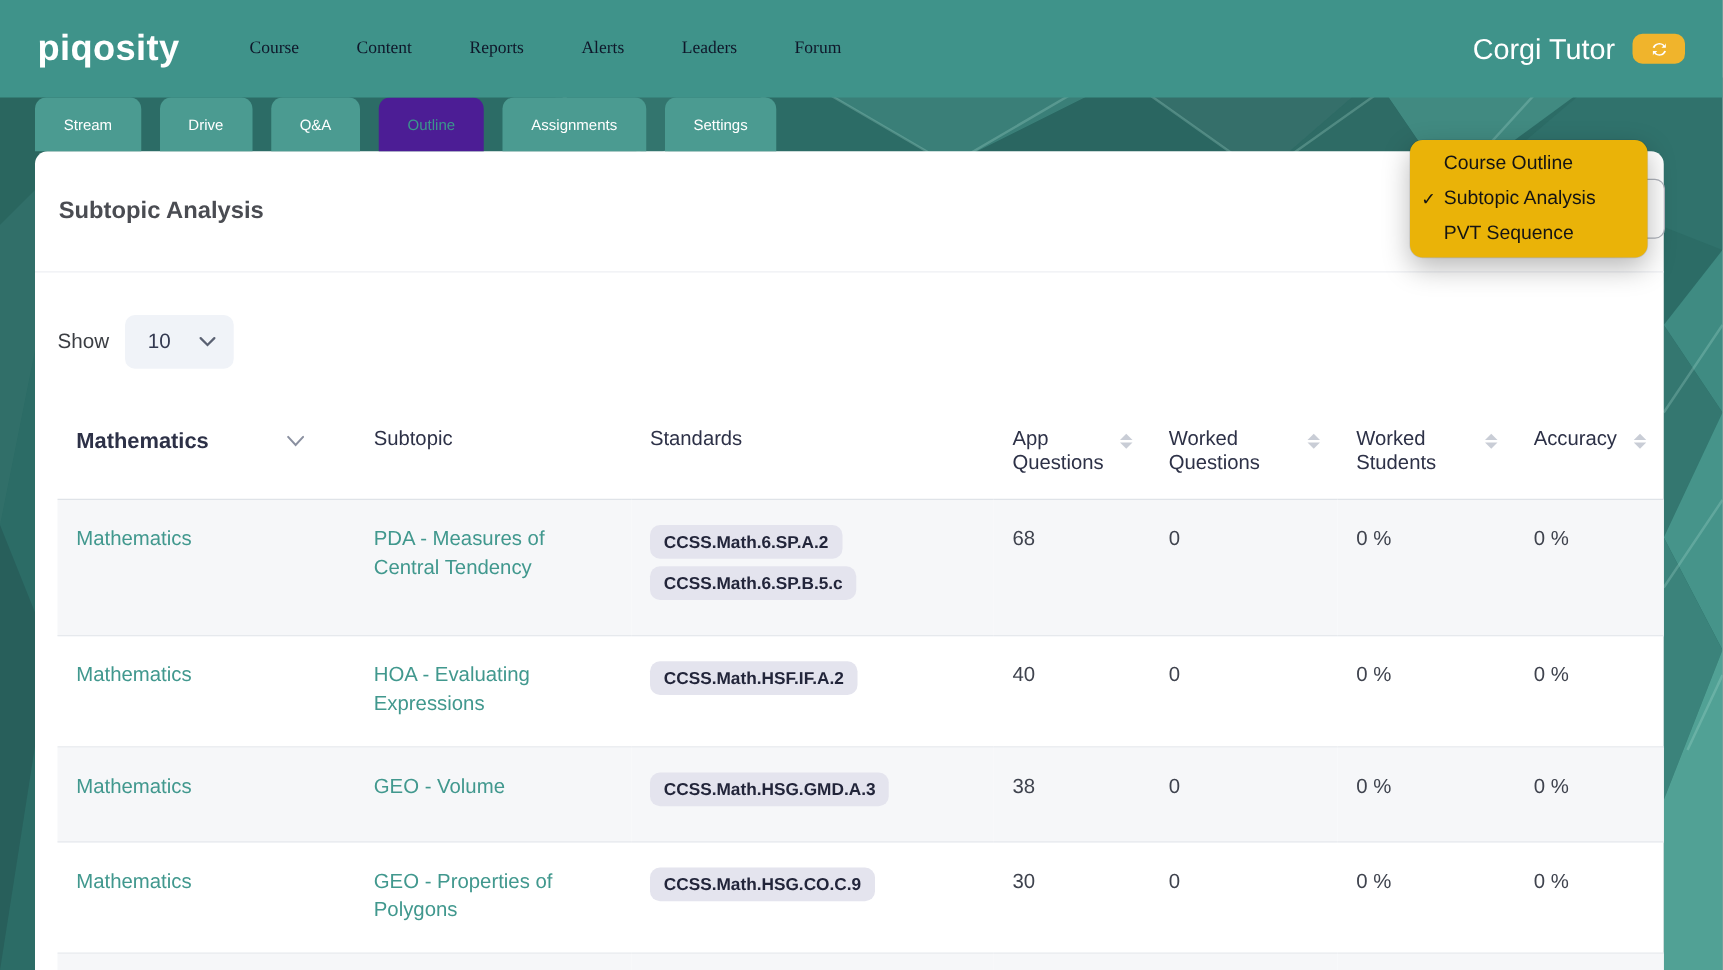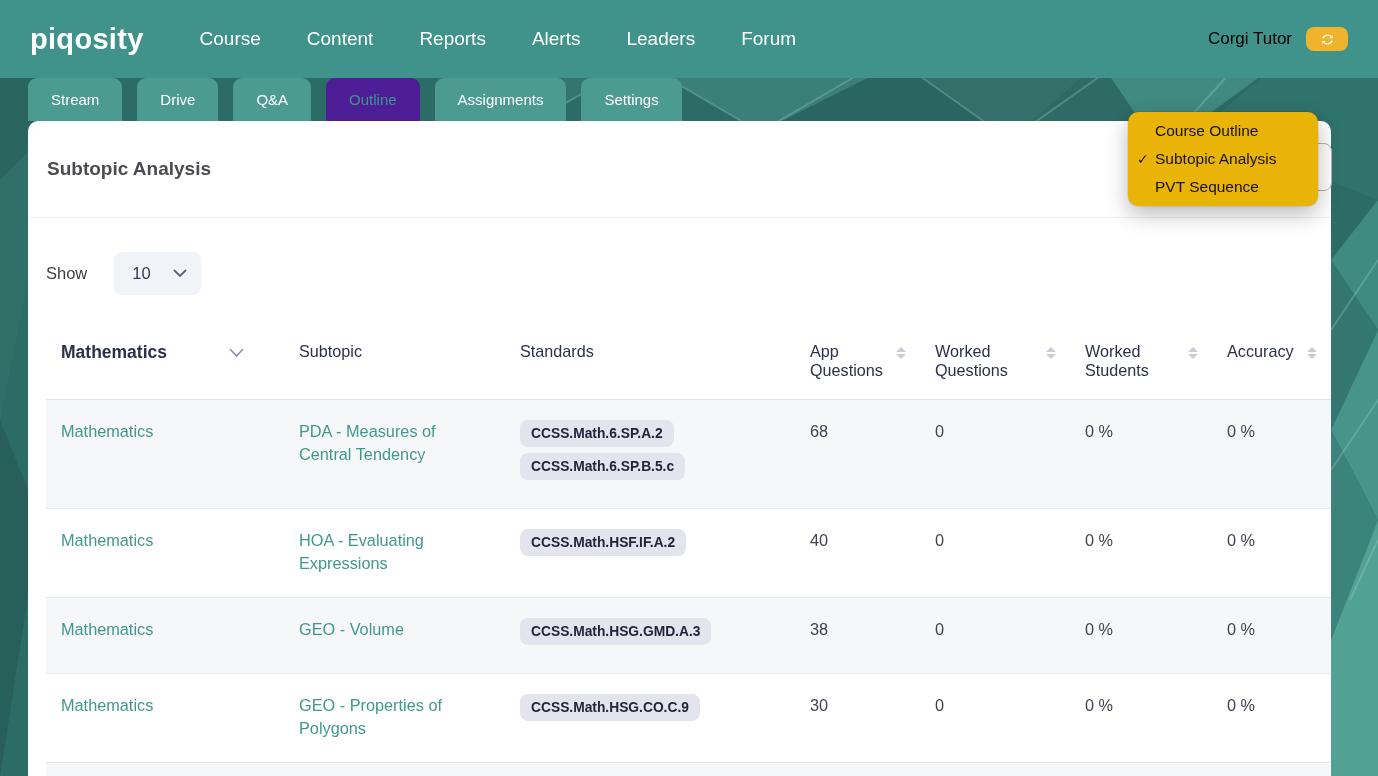--- a/index.html
+++ b/index.html
@@ -14,53 +14,53 @@
   .bg-pattern { position:absolute; inset:0; z-index:0; }
 
   
   .topnav {
     position:absolute; top:0; left:0; right:0; height:78px;
     background:#3F938A; z-index:3;
     display:flex; align-items:center; padding:0 30px;
   }
   .logo { font-size:29px; font-weight:700; color:#fff; letter-spacing:.3px; cursor:pointer; }
   .topnav-items { display:flex; gap:46px; margin-left:56px; }
-  .topnav-item { color:#ffffff; font-size:19px; font-weight:500; cursor:pointer; }
+  .topnav-item { color:#0f172a; font-size:14px; font-weight:500; cursor:pointer;font-family:Liberation Serif, serif; }
   .topnav-right { margin-left:auto; display:flex; align-items:center; gap:14px; }
-  .user-name { color:#000000; font-size:17px; }
+  .user-name { color:#ffffff; font-size:23px; }
   .sync-btn {
     width:42px; height:24px; border:none; border-radius:8px;
     background:#F0B42C; display:flex; align-items:center; justify-content:center;
     cursor:pointer;
   }
 
   
   .tabbar {
     position:absolute; top:78px; left:28px; right:28px; height:43px;
     display:flex; gap:15px; z-index:2;
   }
   .tab {
-    background:#4B9B91; color:#fff; font-size:15px;
+    background:#4B9B91; color:#fff; font-size:12px;
     border-radius:9px 9px 0 0; padding:0 23px;
     display:flex; align-items:center; cursor:pointer; white-space:nowrap;
   }
   .tab.active { background:#4c1d95; color:#3B968C; }
 
   
   .card {
     position:absolute; top:121px; left:28px; width:1303px; height:700px;
     background:#fff; border-radius:10px 10px 0 0; z-index:1;
   }
   .card-header {
     height:97px; border-bottom:1px solid #EEF0F3;
     display:flex; align-items:center; padding:0 19px;
   }
   .card-title { font-size:19px; font-weight:700; color:#4A4C52; }
 
-  .controls { margin:34px 18px 0; display:flex; align-items:center; height:43px;gap:14px; }
+  .controls { margin:34px 18px 0; display:flex; align-items:center; height:43px; }
   .show-label { font-size:16.5px; color:#3B3E43; margin-right:13px; }
   .page-size-select {
     width:87px; height:43px; background:#F0F3F8; border:none; border-radius:8px;
     display:flex; align-items:center; padding:0 14px 0 18px; cursor:pointer;
     justify-content:space-between;
   }
   .page-size-value { font-size:16.5px; color:#333950; }
 
   
   table { border-collapse:collapse; table-layout:fixed; width:1285px; margin:23px 0 0 18px; }

